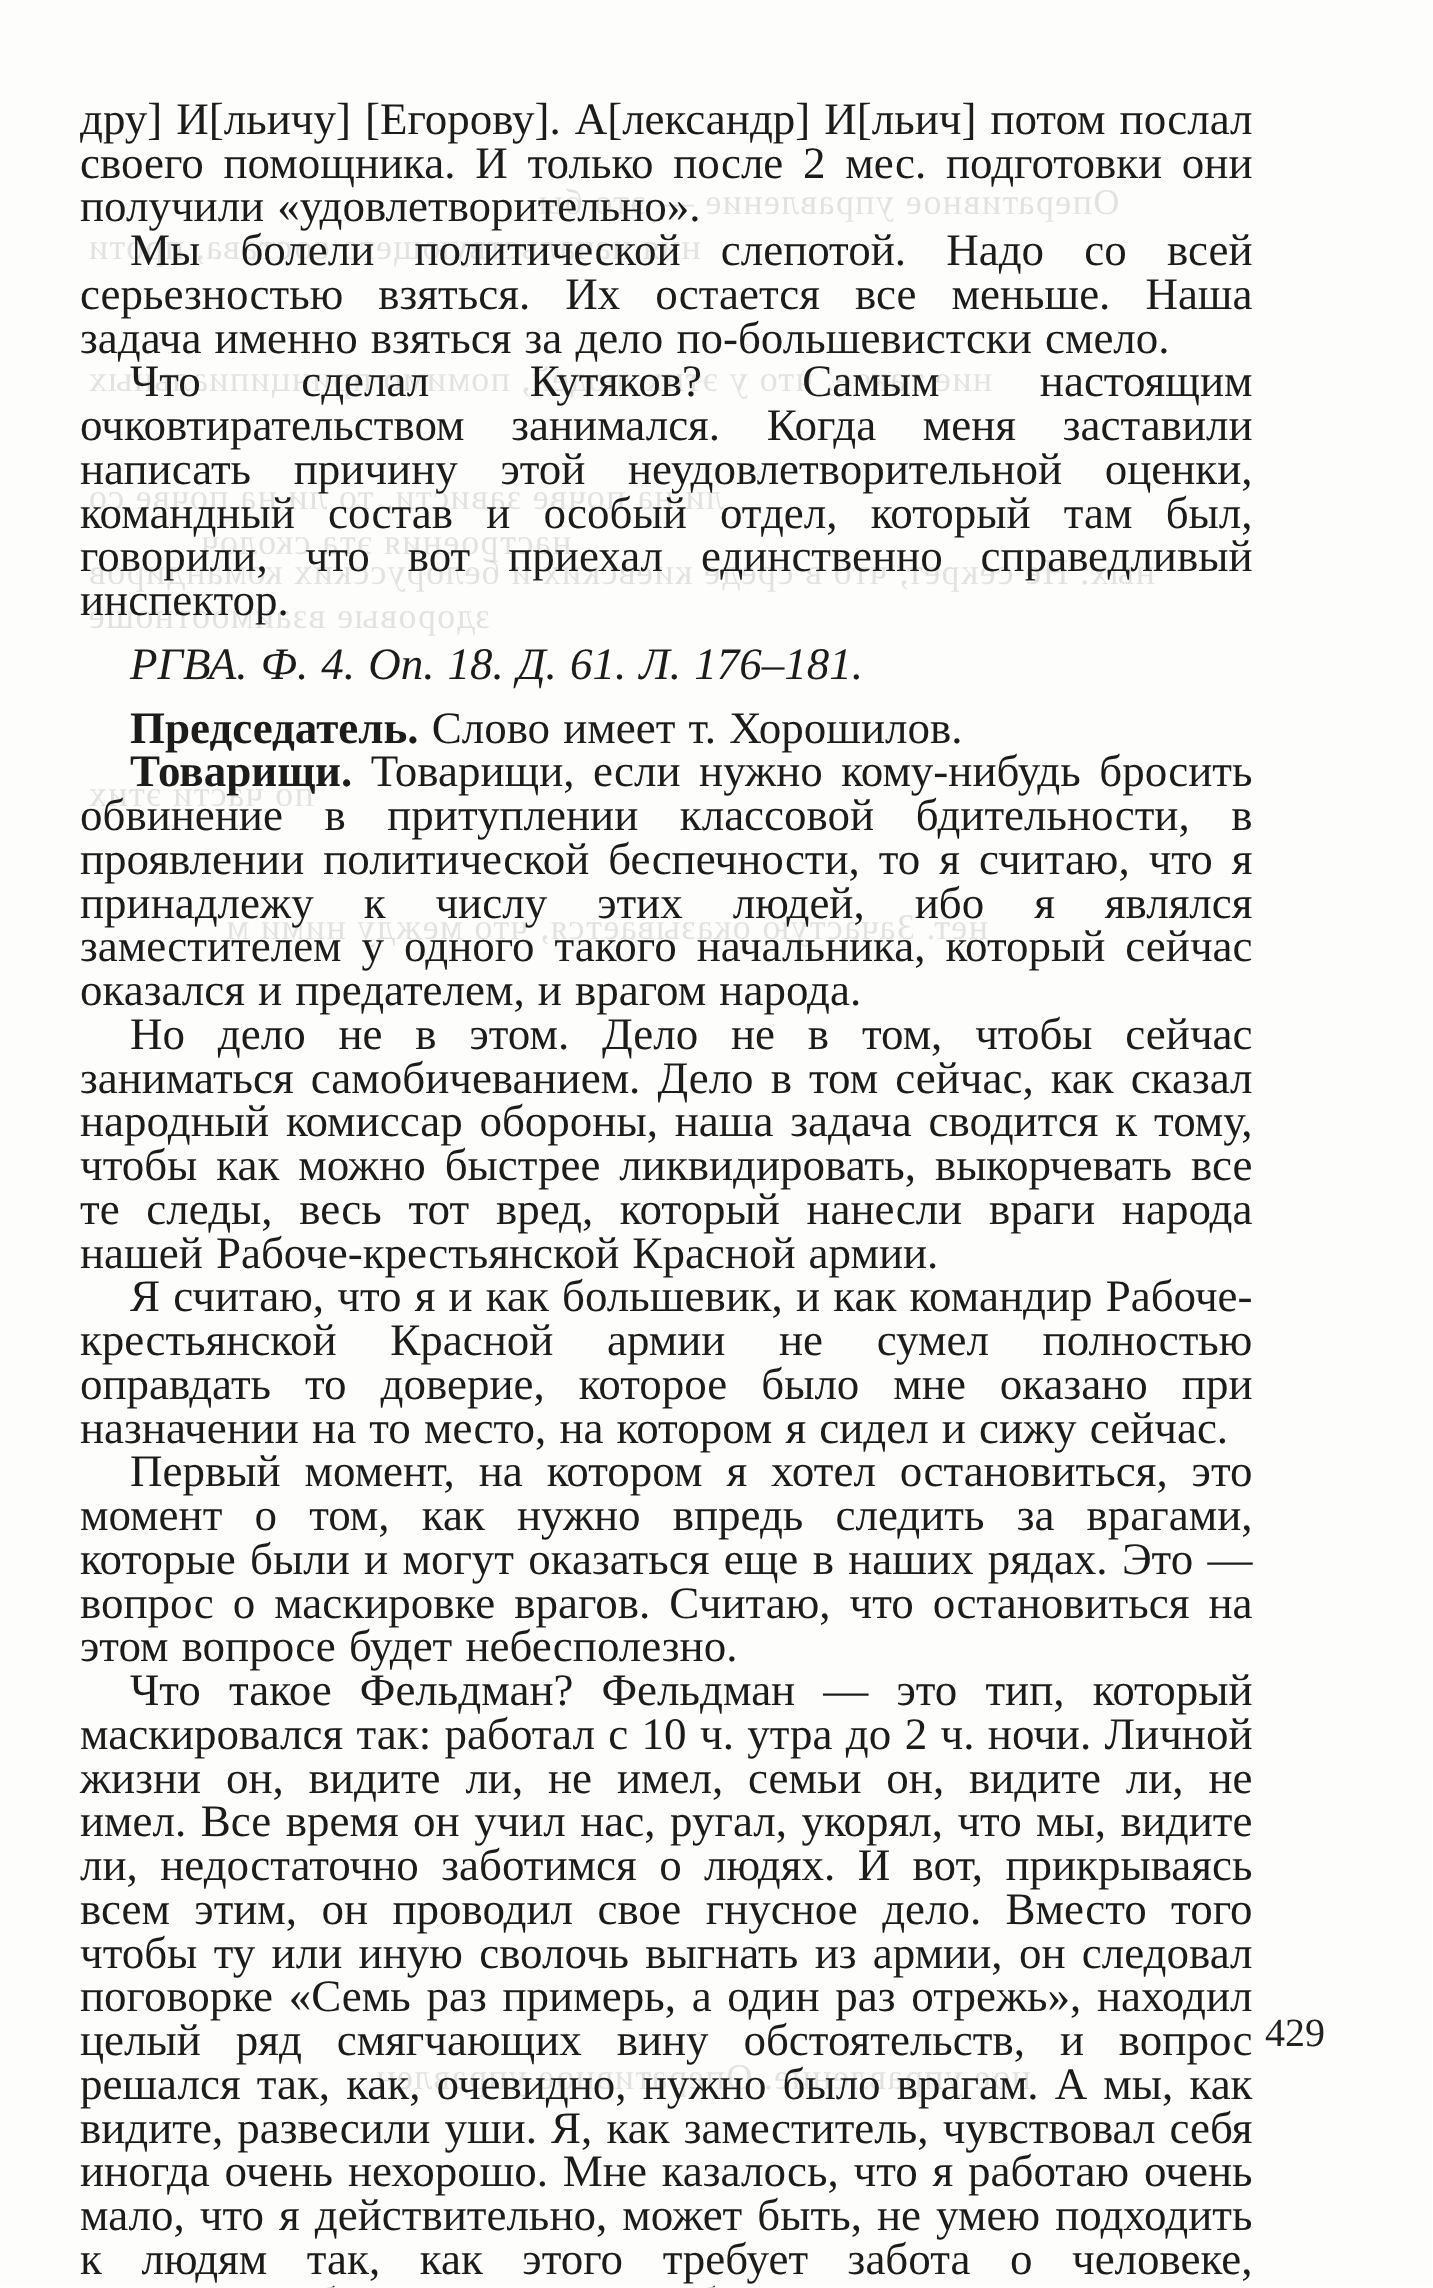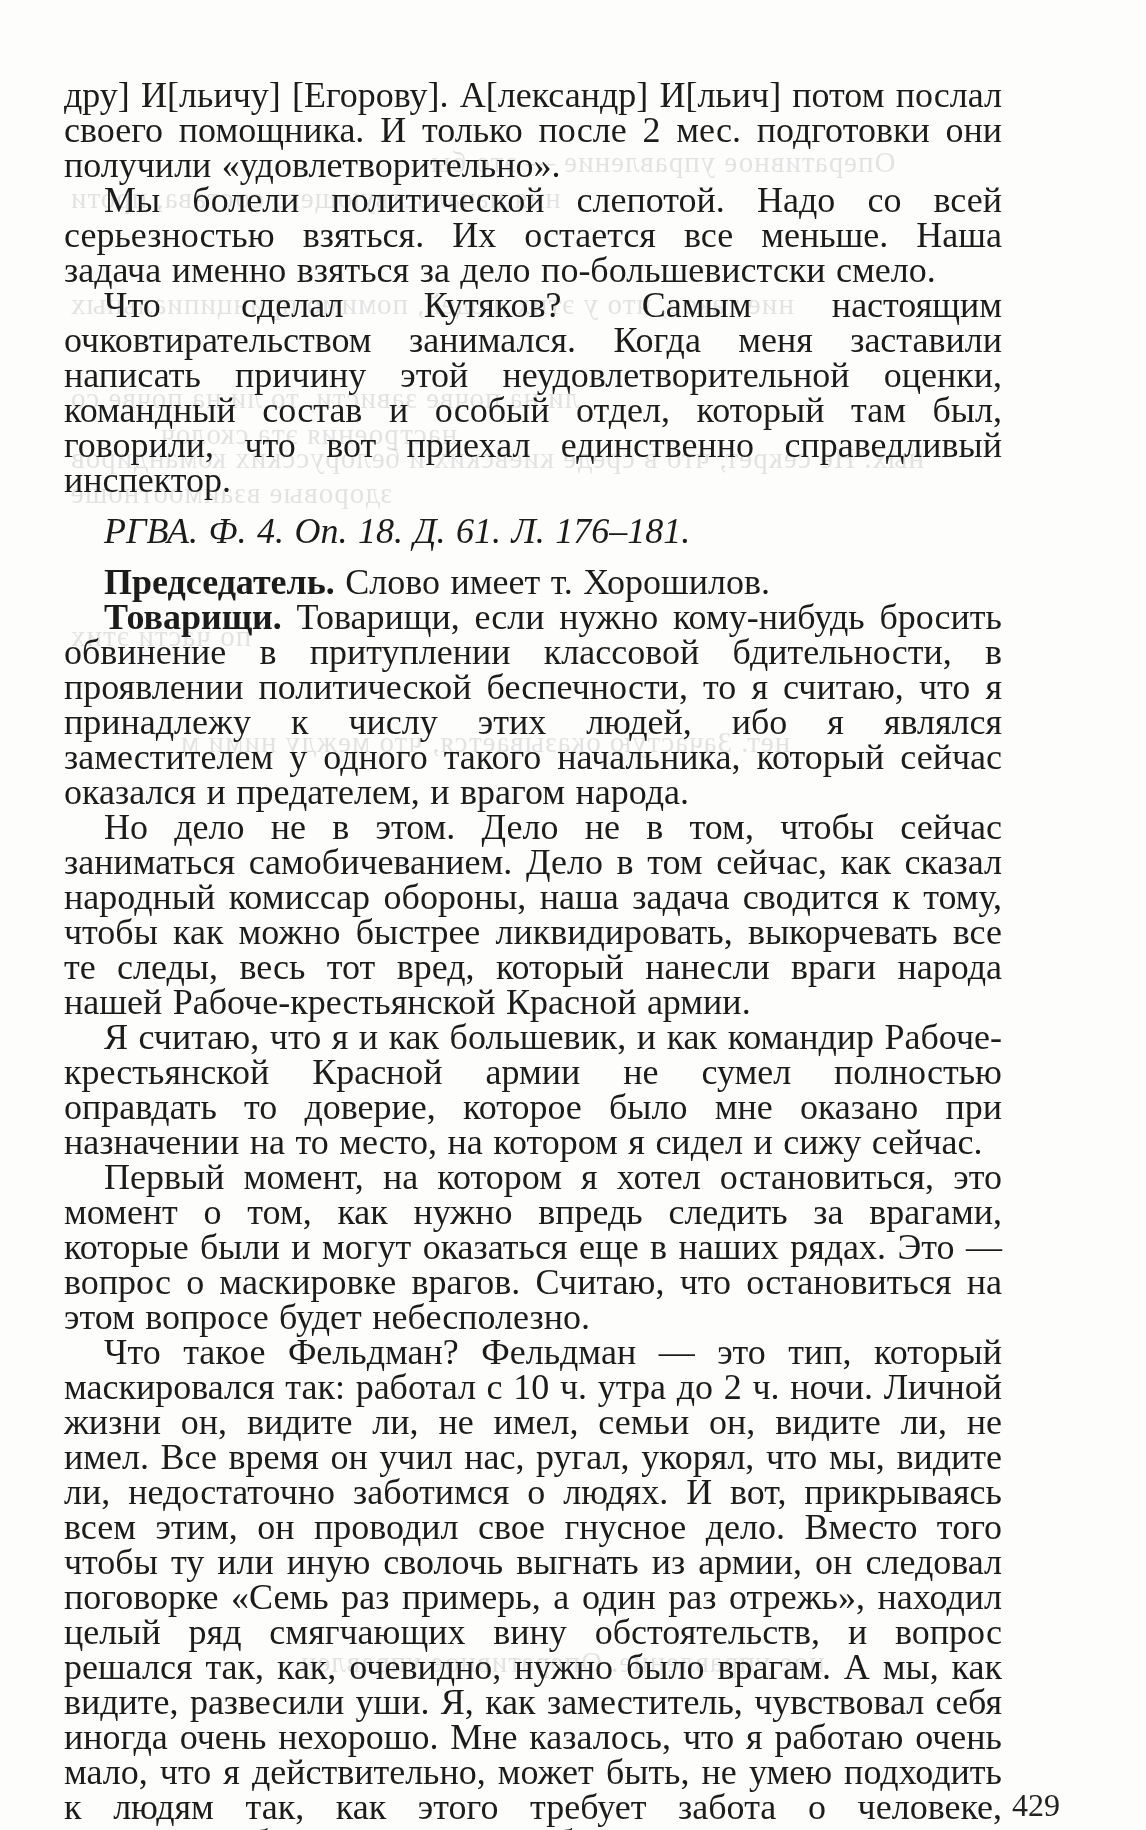--- a/index.html
+++ b/index.html
@@ -55,21 +55,21 @@
   .para.archival {
     font-style: italic;
     text-indent: 40px;
     margin: 16px 0 16px 0;
   }
   .speaker {
     font-weight: bold;
   }
   .pagenum {
     position: absolute;
-    top: 1787px;
+    top: 1608px;
     right: 86px;
     z-index: 1;
     font-size: 32px;
     color: #222;
   }
 </style>
 </head>
 <body>
 
 <div class="page">

